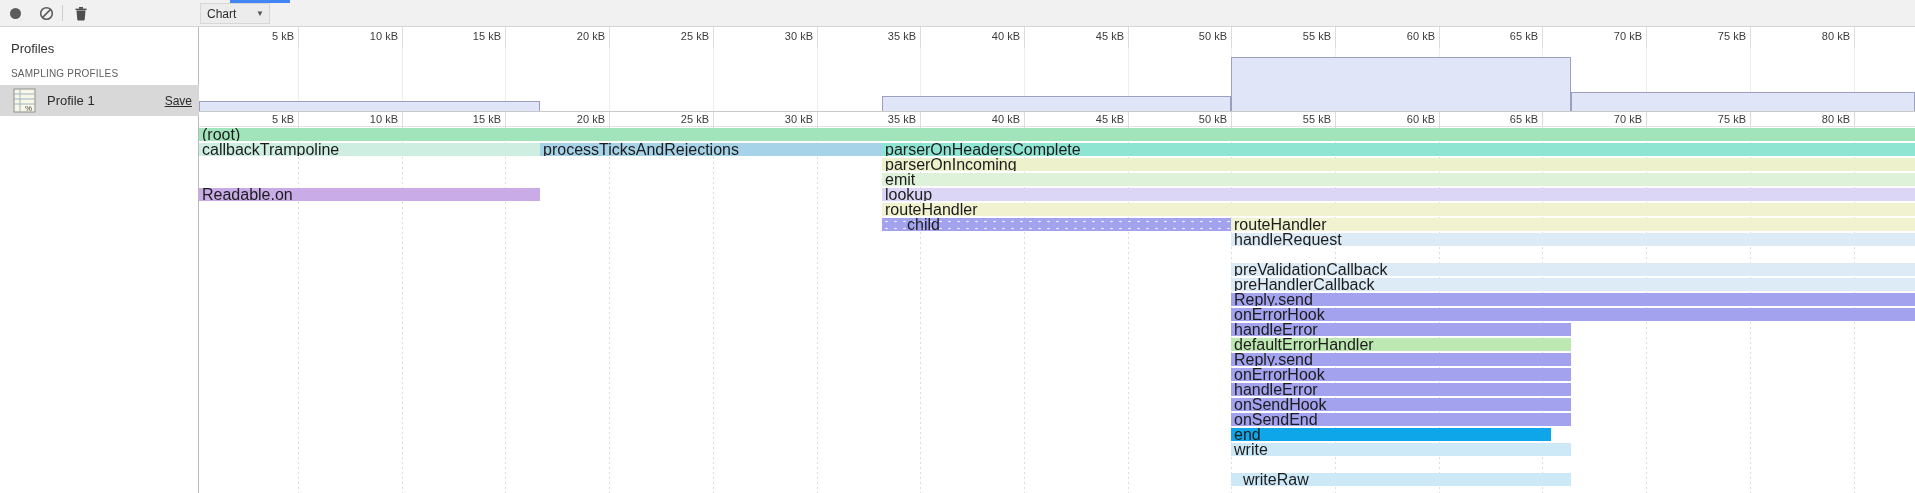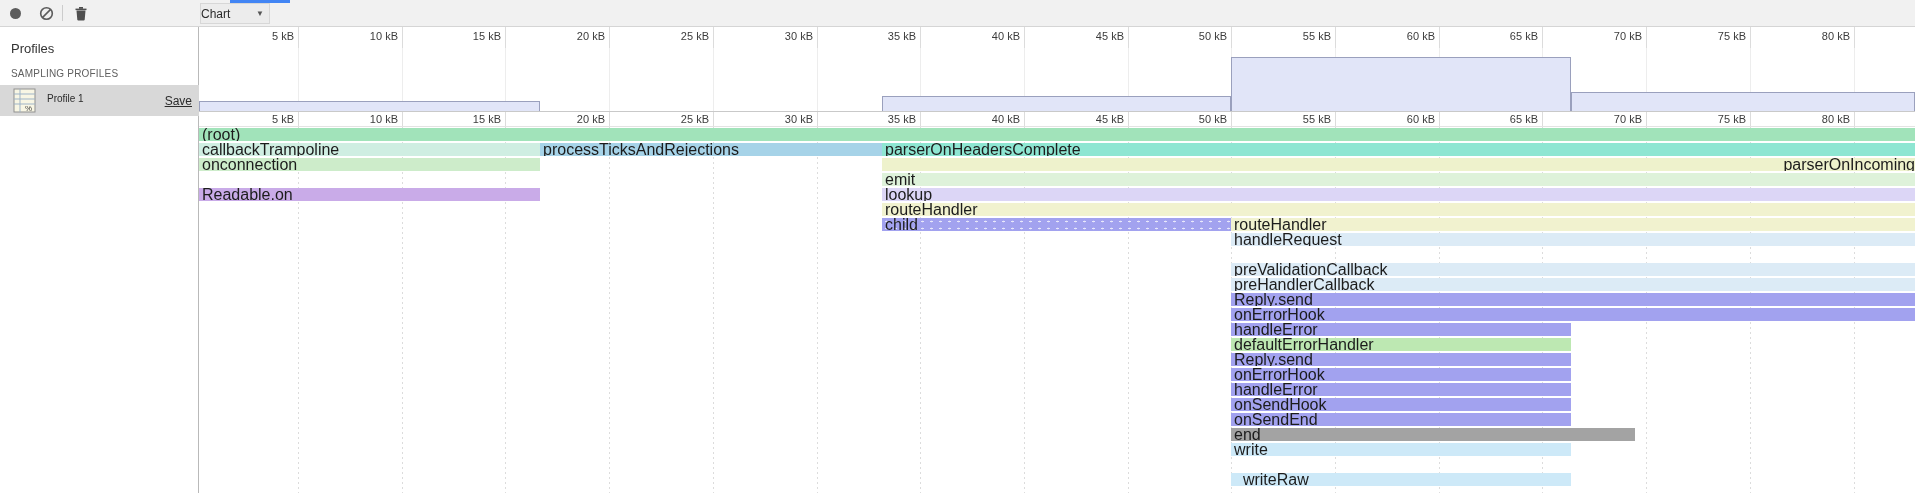--- a/index.html
+++ b/index.html
@@ -9,31 +9,31 @@
   
   #toolbar{position:absolute;left:0;top:0;width:1915px;height:27px;
     background:#f1f1f1;border-bottom:1px solid #d5d5d5;box-sizing:border-box;}
   .tb-icon{position:absolute;top:5px;width:17px;height:17px;display:flex;
     align-items:center;justify-content:center;cursor:pointer;}
   #tb-sep{position:absolute;left:62px;top:5px;width:1px;height:16px;background:#ccc;}
   #tab-underline{position:absolute;left:230px;top:0;width:60px;height:3px;}
   #chart-select{position:absolute;left:200px;top:3px;width:70px;height:21px;
     background:#ececec;border:1px solid #d7d7d7;box-sizing:border-box;
     font-size:12px;color:#2b2b2b;display:flex;align-items:center;
-    padding:0 0;cursor:pointer;}
+    padding:0 6px;cursor:pointer;}
   #chart-select .arrow{position:absolute;right:5px;font-size:8px;color:#555;}
   
   #sidebar{position:absolute;left:0;top:27px;width:199px;height:466px;
     background:#fff;border-right:1px solid #b9b9b9;box-sizing:border-box;}
   #sidebar-title{position:absolute;left:11px;top:14px;font-size:13px;color:#333;}
   #sidebar-section{position:absolute;left:11px;top:41px;font-size:10px;color:#5f5f5f;letter-spacing:.2px;}
   #profile-row{position:absolute;left:0;top:58px;width:199px;height:31px;
     background:#d8d8d8;cursor:pointer;}
   #profile-icon{position:absolute;left:13px;top:3px;width:23px;height:25px;}
-  #profile-name{position:absolute;left:47px;top:8px;font-size:10px;color:#2b2b2b;}
+  #profile-name{position:absolute;left:47px;top:8px;font-size:13px;color:#2b2b2b;}
   #save-link{position:absolute;right:7px;top:9px;font-size:12px;color:#2b2b2b;
     text-decoration:underline;cursor:pointer;}
   
   #chart-pane{position:absolute;left:199px;top:27px;width:1716px;height:466px;background:#fff;}
   #ruler-top{position:absolute;left:0;top:0;width:1716px;height:21px;background:#fff;}
   #overview{position:absolute;left:0;top:21px;width:1716px;height:63px;background:#fff;
     border-bottom:1px solid #c9c9c9;box-sizing:content-box;}
   #ruler-bottom{position:absolute;left:0;top:85px;width:1716px;height:15px;background:#fff;
     border-bottom:1px solid #e3e3e3;box-sizing:border-box;}
   #flame{position:absolute;left:0;top:100px;width:1716px;height:366px;background:#fff;overflow:hidden;}
@@ -209,39 +209,38 @@
         <div class="grid-faint" style="left: 1136px;"></div>
         <div class="grid-faint" style="left: 1240px;"></div>
         <div class="grid-faint" style="left: 1343px;"></div>
         <div class="grid-faint" style="left: 1447px;"></div>
         <div class="grid-faint" style="left: 1551px;"></div>
         <div class="grid-faint" style="left: 1655px;"></div>
         <div class="bar" style="left: 0px; top: 1px; width: 1716px; height: 13px; background-color: rgb(161, 227, 186);"><span class="bar-label">(root)</span></div>
         <div class="bar" style="left: 0px; top: 16px; width: 341px; height: 13px; background-color: rgb(207, 238, 226);"><span class="bar-label">callbackTrampoline</span></div>
         <div class="bar" style="left: 341px; top: 16px; width: 342px; height: 13px; background-color: rgb(166, 211, 232);"><span class="bar-label">processTicksAndRejections</span></div>
         <div class="bar" style="left: 683px; top: 16px; width: 1033px; height: 13px; background-color: rgb(142, 230, 210);"><span class="bar-label">parserOnHeadersComplete</span></div>
-        <div class="bar" style="left: 0px; top: 31px; width: 341px; height: 13px; background-color: rgb(205, 236, 202);"><span class="bar-label">onconnection</span></div>
-        <div class="bar" style="left: 683px; top: 31px; width: 1033px; height: 13px; background-color: rgb(238, 242, 204); text-align: right;"><span class="bar-label">parserOnIncoming</span></div>
+        <div class="bar" style="left: 683px; top: 31px; width: 1033px; height: 13px; background-color: rgb(238, 242, 204);"><span class="bar-label">parserOnIncoming</span></div>
         <div class="bar" style="left: 683px; top: 46px; width: 1033px; height: 13px; background-color: rgb(222, 242, 218);"><span class="bar-label">emit</span></div>
         <div class="bar" style="left: 0px; top: 61px; width: 341px; height: 13px; background-color: rgb(201, 171, 232);"><span class="bar-label">Readable.on</span></div>
         <div class="bar" style="left: 683px; top: 61px; width: 1244px; height: 13px; background-color: rgb(220, 214, 246);"><span class="bar-label">lookup</span></div>
         <div class="bar" style="left: 683px; top: 76px; width: 1033px; height: 13px; background-color: rgb(241, 242, 207);"><span class="bar-label">routeHandler</span></div>
-        <div class="bar dotted" style="left: 683px; top: 91px; width: 385px; height: 13px; background-color: rgb(162, 162, 239);"><span class="bar-label">child</span></div>
+        <div class="bar dotted" style="left: 683px; top: 91px; width: 385px; height: 13px; background-color: rgb(162, 162, 239); padding-left: 22px;"><span class="bar-label">child</span></div>
         <div class="bar" style="left: 1032px; top: 91px; width: 684px; height: 13px; background-color: rgb(241, 242, 207);"><span class="bar-label">routeHandler</span></div>
         <div class="bar" style="left: 1032px; top: 106px; width: 684px; height: 13px; background-color: rgb(220, 235, 246);"><span class="bar-label">handleRequest</span></div>
         <div class="bar" style="left: 1032px; top: 136px; width: 684px; height: 13px; background-color: rgb(220, 235, 246);"><span class="bar-label">preValidationCallback</span></div>
         <div class="bar" style="left: 1032px; top: 151px; width: 684px; height: 13px; background-color: rgb(220, 235, 246);"><span class="bar-label">preHandlerCallback</span></div>
         <div class="bar" style="left: 1032px; top: 166px; width: 684px; height: 13px; background-color: rgb(162, 162, 239);"><span class="bar-label">Reply.send</span></div>
         <div class="bar" style="left: 1032px; top: 181px; width: 684px; height: 13px; background-color: rgb(162, 162, 239);"><span class="bar-label">onErrorHook</span></div>
         <div class="bar" style="left: 1032px; top: 196px; width: 340px; height: 13px; background-color: rgb(162, 162, 239);"><span class="bar-label">handleError</span></div>
         <div class="bar" style="left: 1032px; top: 211px; width: 340px; height: 13px; background-color: rgb(189, 232, 178);"><span class="bar-label">defaultErrorHandler</span></div>
         <div class="bar" style="left: 1032px; top: 226px; width: 340px; height: 13px; background-color: rgb(162, 162, 239);"><span class="bar-label">Reply.send</span></div>
         <div class="bar" style="left: 1032px; top: 241px; width: 340px; height: 13px; background-color: rgb(162, 162, 239);"><span class="bar-label">onErrorHook</span></div>
         <div class="bar" style="left: 1032px; top: 256px; width: 340px; height: 13px; background-color: rgb(162, 162, 239);"><span class="bar-label">handleError</span></div>
         <div class="bar" style="left: 1032px; top: 271px; width: 340px; height: 13px; background-color: rgb(162, 162, 239);"><span class="bar-label">onSendHook</span></div>
         <div class="bar" style="left: 1032px; top: 286px; width: 340px; height: 13px; background-color: rgb(162, 162, 239);"><span class="bar-label">onSendEnd</span></div>
-        <div class="bar" style="left: 1032px; top: 301px; width: 404px; height: 13px; background-color: #a3a3a3;"><span class="bar-label">end</span></div>
+        <div class="bar" style="left: 1032px; top: 301px; width: 320px; height: 13px; background-color: #0ea5e9;"><span class="bar-label">end</span></div>
         <div class="bar" style="left: 1032px; top: 316px; width: 340px; height: 13px; background-color: rgb(205, 233, 248);"><span class="bar-label">write_</span></div>
         <div class="bar" style="left: 1032px; top: 346px; width: 340px; height: 13px; background-color: rgb(205, 233, 248);"><span class="bar-label">_writeRaw</span></div>
       </div>
   </div>
 
 </div>
 
 </body></html>

